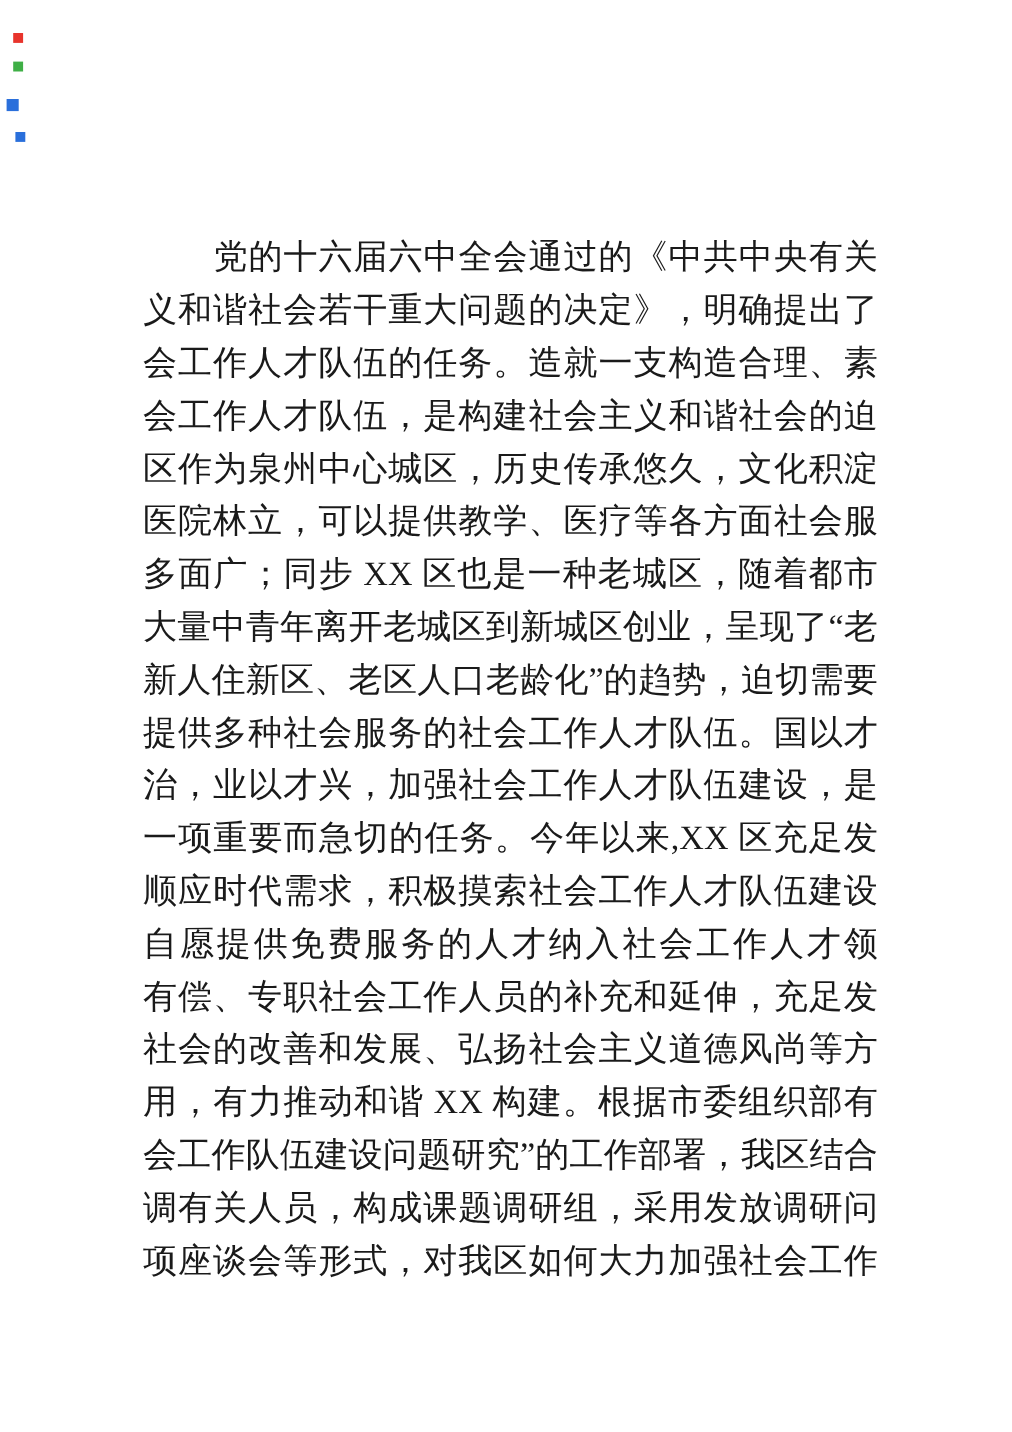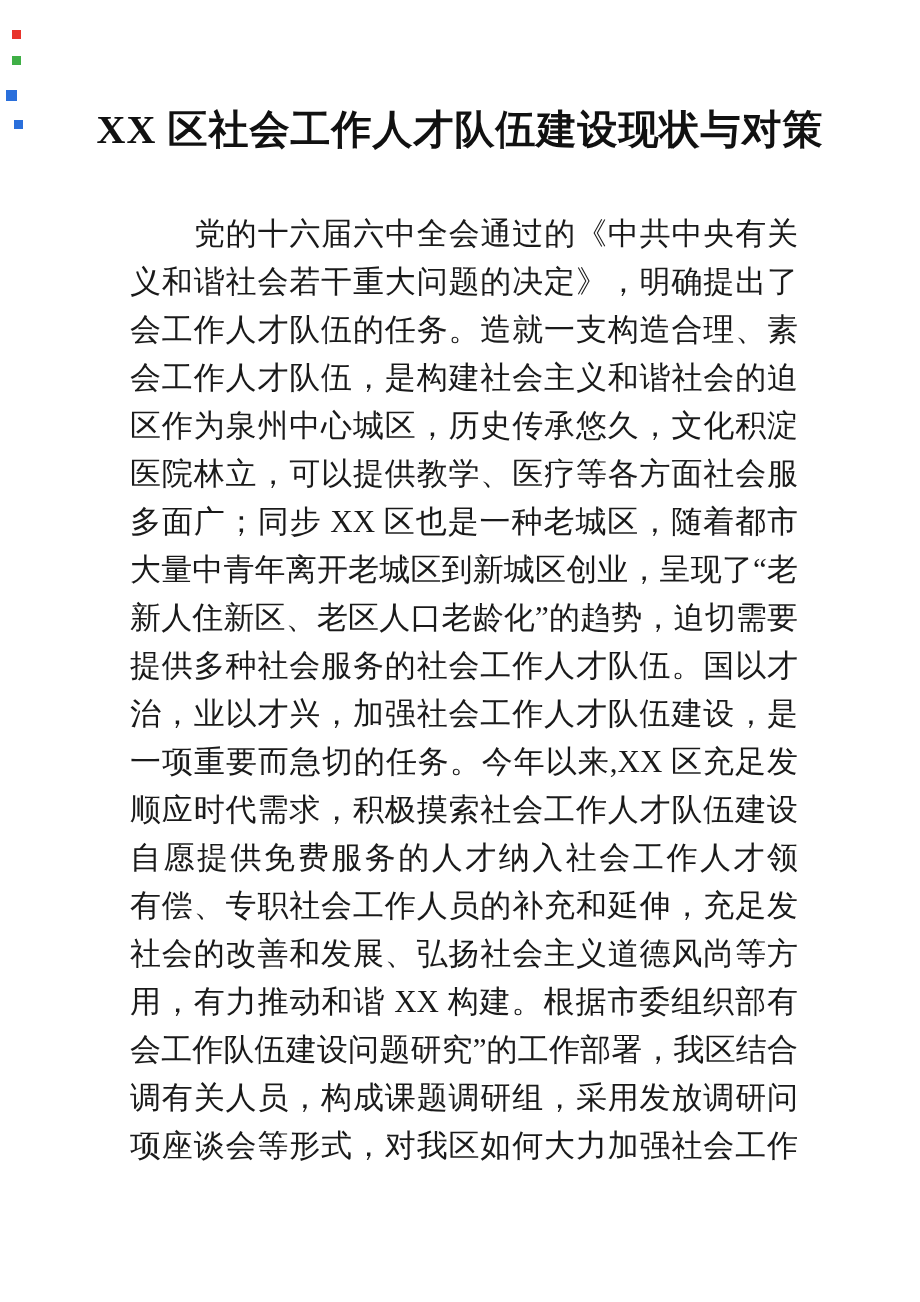--- a/index.html
+++ b/index.html
@@ -61,21 +61,20 @@
 </head>
 <body>
 
 <div class="page">
 
   <span class="corner-mark mark-red"></span>
   <span class="corner-mark mark-green"></span>
   <span class="corner-mark mark-blue1"></span>
   <span class="corner-mark mark-blue2"></span>
 
-  <div class="doc-title">XX 区社会工作人才队伍建设现状与对策</div>
 
   <div class="doc-body">
     <div class="doc-line first">党的十六届六中全会通过的《中共中央有关构建社会主</div>
     <div class="doc-line">义和谐社会若干重大问题的决定》，明确提出了建设宏大社</div>
     <div class="doc-line">会工作人才队伍的任务。造就一支构造合理、素质优良的社</div>
     <div class="doc-line">会工作人才队伍，是构建社会主义和谐社会的迫切需要。XX</div>
     <div class="doc-line">区作为泉州中心城区，历史传承悠久，文化积淀深厚，学校、</div>
     <div class="doc-line">医院林立，可以提供教学、医疗等各方面社会服务的人才量</div>
     <div class="doc-line">多面广；同步 XX 区也是一种老城区，随着都市重心东移，</div>
     <div class="doc-line">大量中青年离开老城区到新城区创业，呈现了“老人住老区、</div>

